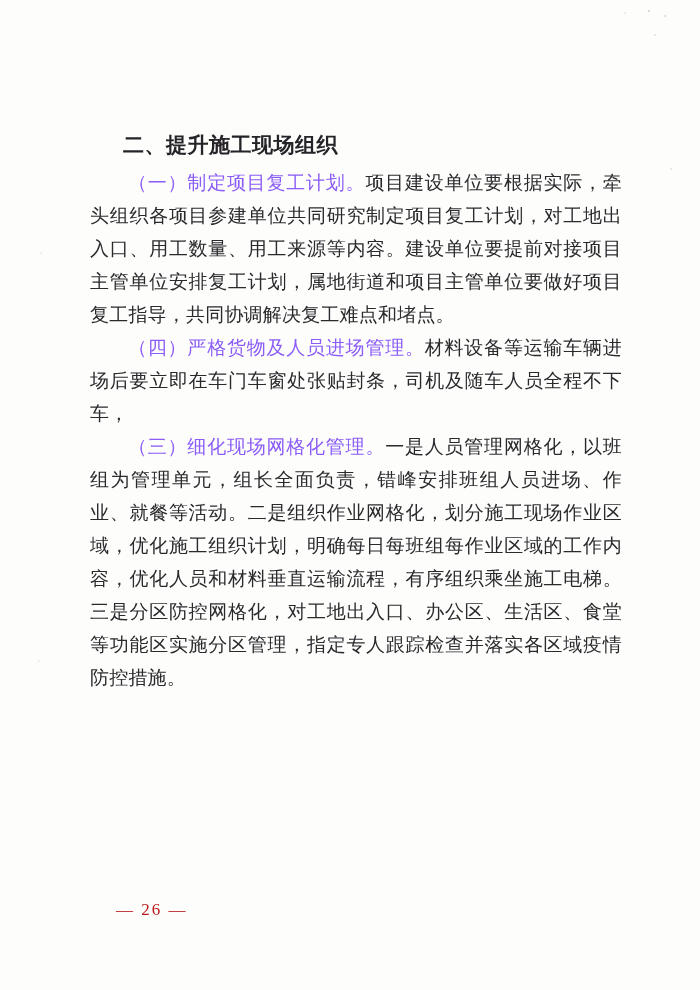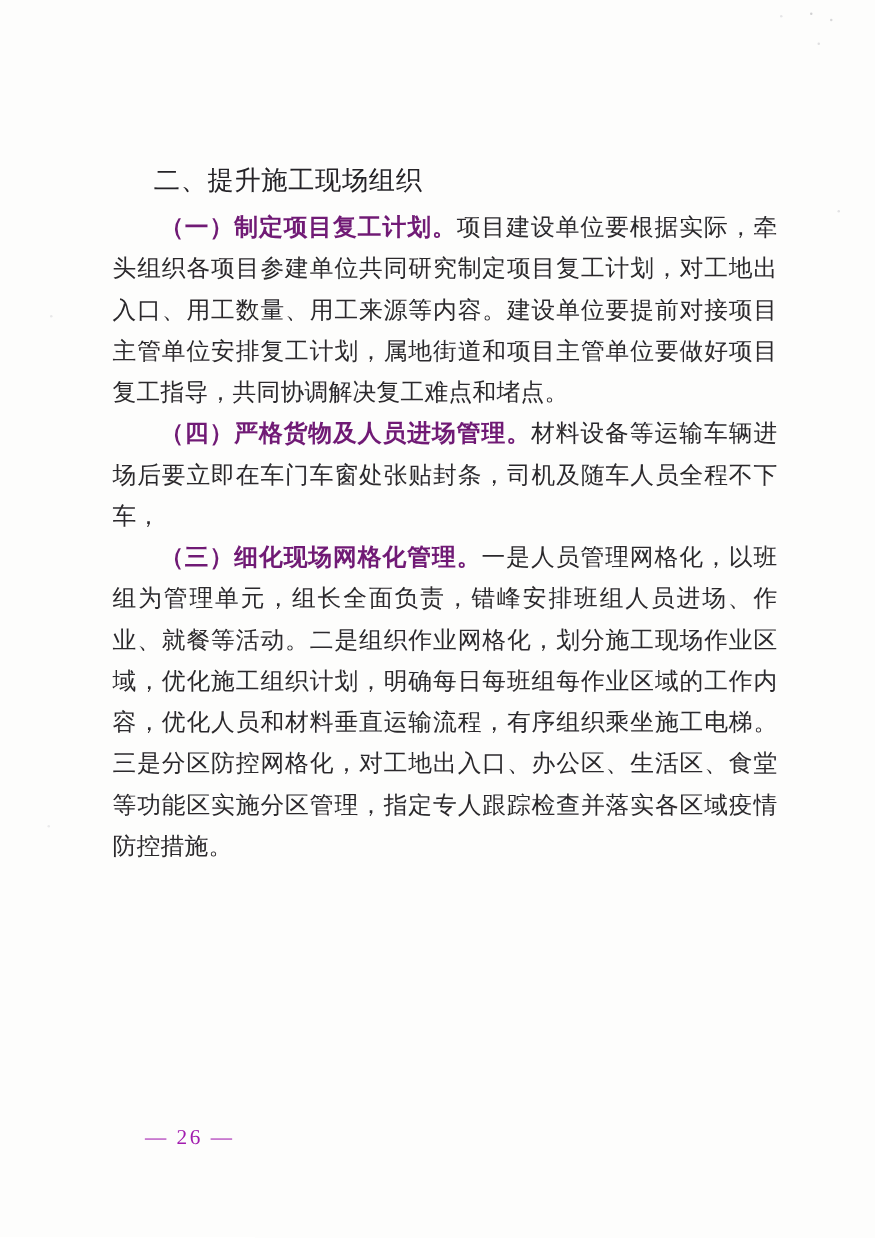--- a/index.html
+++ b/index.html
@@ -38,44 +38,44 @@
     position: absolute;
     left: 90px;
     top: 128px;
     width: 532px;
   }
   .heading {
     margin: 0 0 5px 0;
     padding-left: 33px;
     font-family: "Liberation Sans", "DejaVu Sans", sans-serif;
     font-size: 21px;
-    font-weight: normal;
+    font-weight: bold;
     line-height: 33px;
     letter-spacing: 0.5px;
     color: #252327;
   }
   .para {
     margin: 0;
     font-size: 19px;
     line-height: 33px;
     text-align: justify;
     text-indent: 2em;
     letter-spacing: 0.2px;
   }
   .para .lead {
-    font-weight: bold;
-    color: #701a75;
+    font-weight: normal;
+    color: #8b5cf6;
   }
   .footer {
     position: absolute;
     left: 116px;
     top: 900px;
     font-size: 17px;
     letter-spacing: 2px;
-    color: #a21caf;
+    color: #b91c1c;
   }
 </style>
 </head>
 <body>
 
 <div class="page">
 
   <div class="speckles"></div>
 
   <div class="content">

